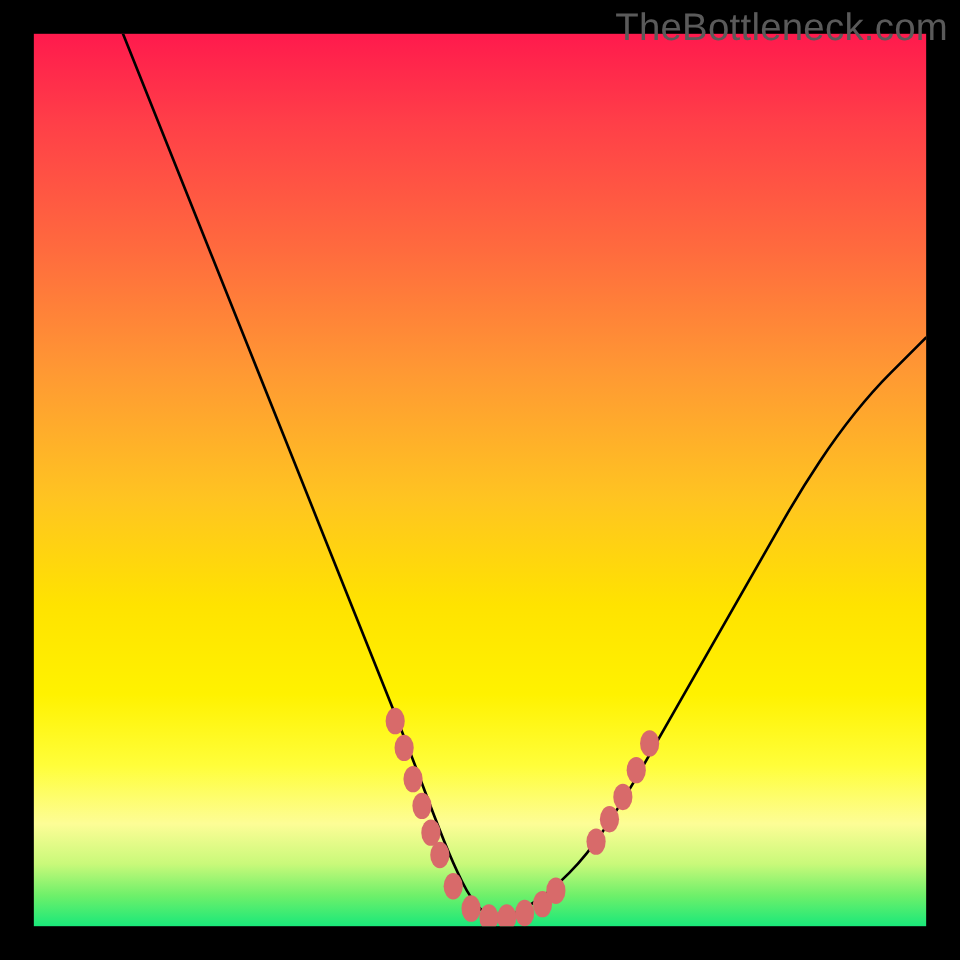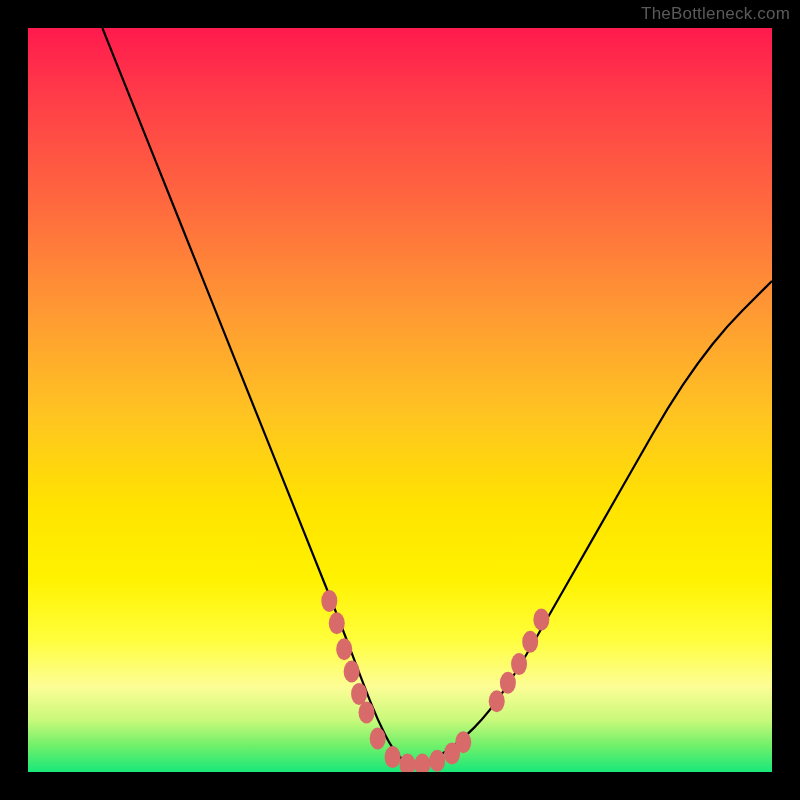--- a/index.html
+++ b/index.html
@@ -17,21 +17,21 @@
     top: 0;
     width: 800px;
     height: 800px;
     background: #000;
   }
   .watermark {
     position: absolute;
     top: 4px;
     right: 10px;
     color: #5a5a5a;
-    font-size: 17px;
+    font-size: 32px;
     font-weight: 400;
     letter-spacing: 0.2px;
     z-index: 20;
   }
   .plot-area {
     position: absolute;
     left: 28px;
     top: 28px;
     width: 744px;
     height: 744px;

